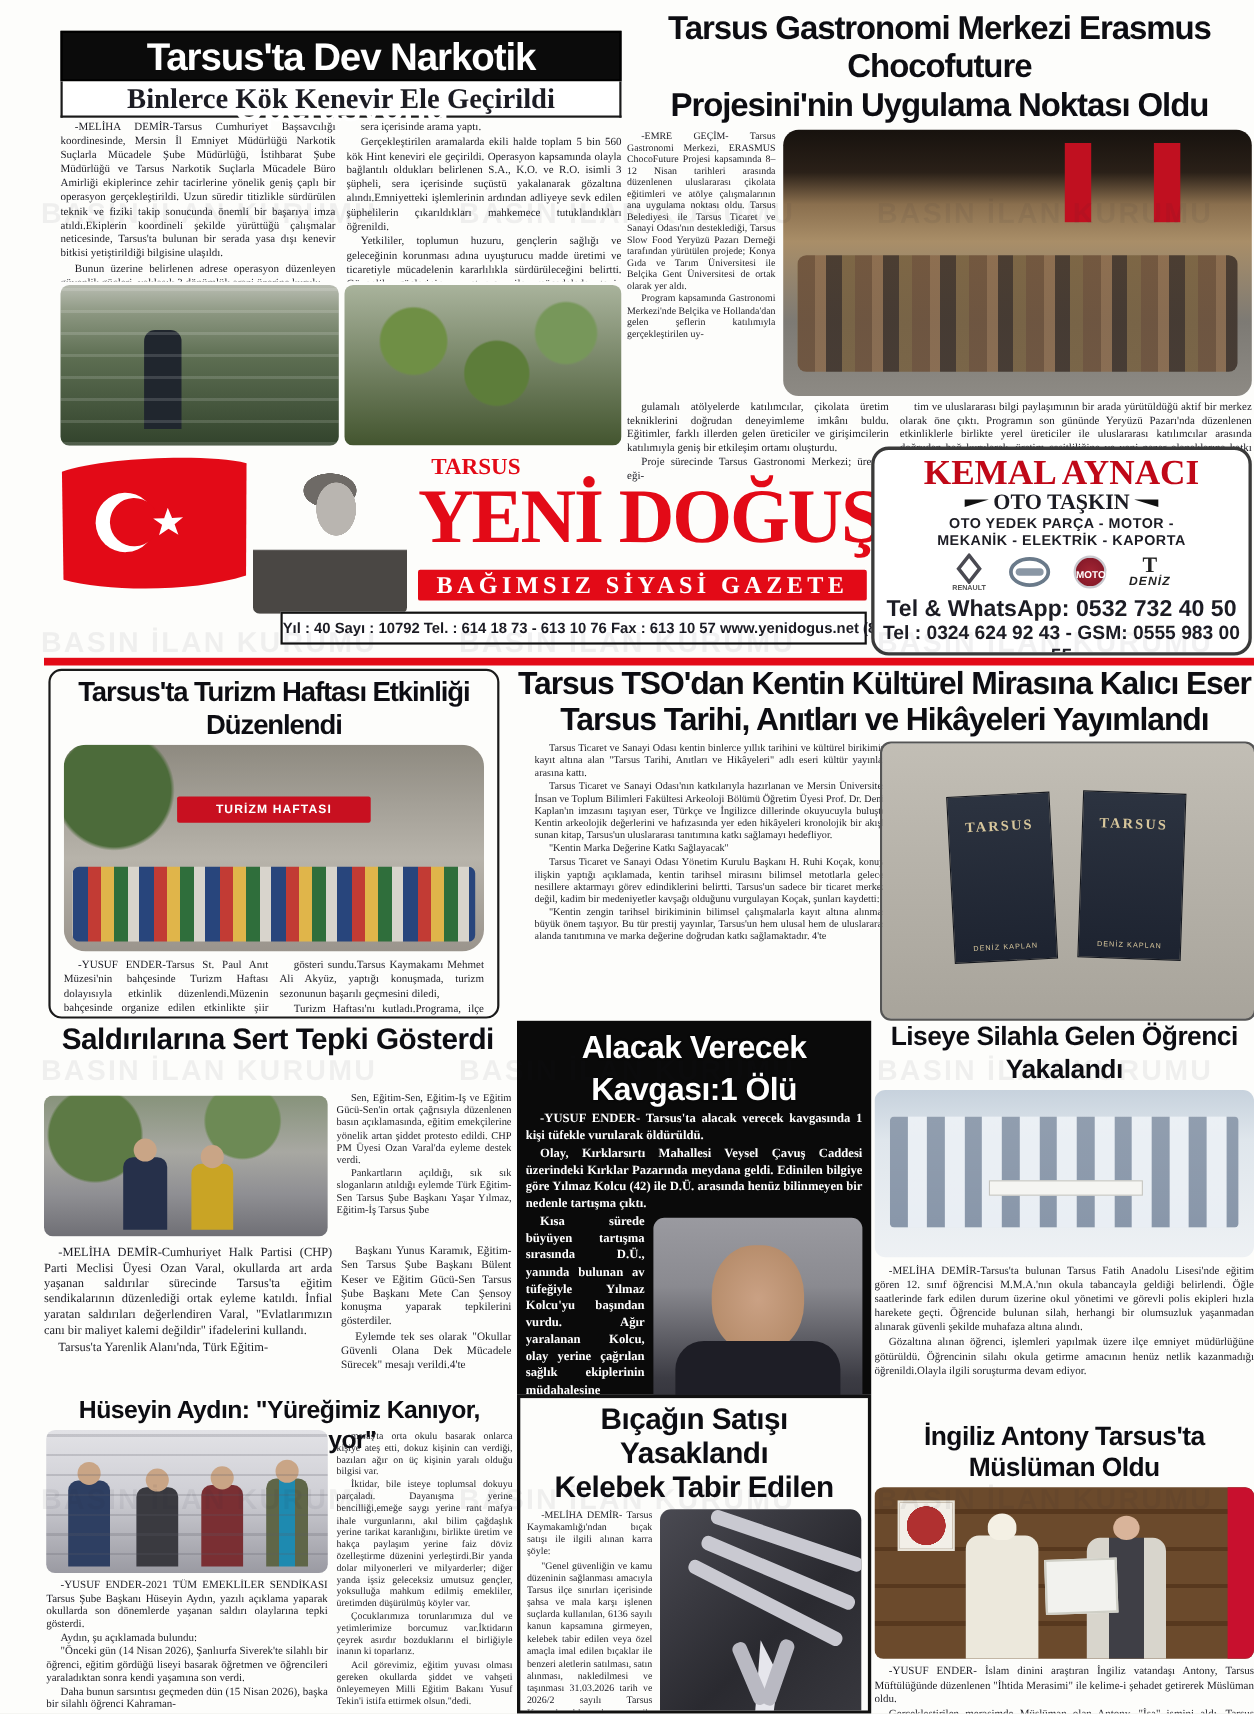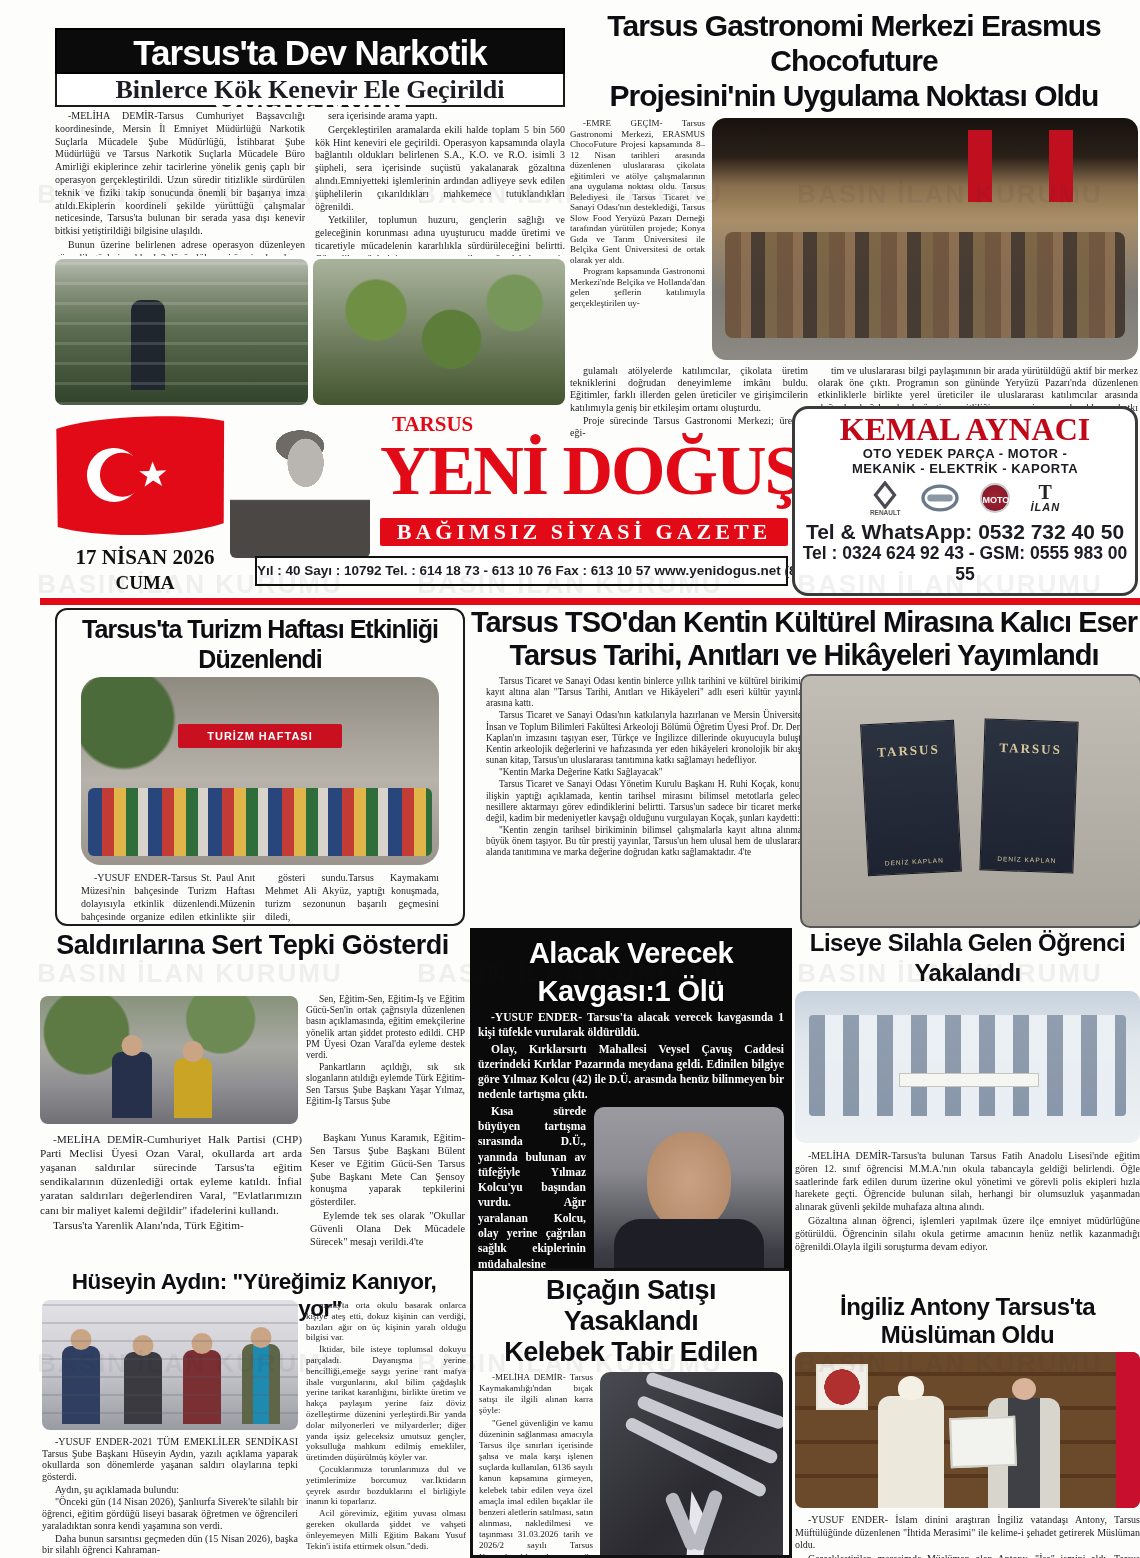--- a/index.html
+++ b/index.html
@@ -81,22 +81,22 @@
   .logo-item{display:flex;flex-direction:column;align-items:center;font:bold 6.5px/7px "Liberation Sans",sans-serif;color:#555;}
   .fiat-badge{width:30px;height:30px;border-radius:50%;background:radial-gradient(#a32433,#7c1626);color:#fff;
       font:bold 9px/30px "Liberation Sans",sans-serif;text-align:center;border:2px solid #c9c9cf;box-sizing:border-box;}
   .tofas{display:flex;flex-direction:column;align-items:center;color:#222;}
   .tofas-t{font:bold 20px/18px "Liberation Serif",serif;}
   .tofas-label{font:italic bold 11px "Liberation Sans",sans-serif;letter-spacing:1px;}
   .ad-phone1{font:bold 21px/23px "Liberation Sans",sans-serif;}
   .ad-phone2{font:bold 17.5px/21px "Liberation Sans",sans-serif;}
   .red-rule{position:absolute;left:40px;top:598px;width:1100px;height:7px;background:#e30a17;}
   
-  #turizm{position:absolute;left:55px;top:608px;width:410px;height:318px;border:2px solid #1a1a1a;
-          border-radius:12px;padding:4px 24px;box-sizing:border-box;overflow:hidden;}
+  #turizm{position:absolute;left:44px;top:608px;width:410px;height:318px;border:2px solid #1a1a1a;
+          border-radius:12px;padding:4px 12px;box-sizing:border-box;overflow:hidden;}
   .t-hl{font-size:25px;line-height:30px;letter-spacing:-1px;}
   .t-photo{height:188px;border-radius:20px;margin-top:3px;position:relative;overflow:hidden;
         background:radial-gradient(circle at 12% 22%,#4c6b3a 0 14%,transparent 15%),
         linear-gradient(180deg,#8e8a80 0%,#a5a198 30%,#b7b3aa 55%,#9a948c 100%);}
   .t-banner{position:absolute;left:27%;top:25%;width:46%;height:24px;background:#c81020;color:#fff;
         font:bold 11px/24px "Liberation Sans",sans-serif;text-align:center;letter-spacing:1px;border-radius:2px;}
   .t-crowd{position:absolute;bottom:5%;left:2%;right:2%;height:36%;border-radius:6px;
         background:repeating-linear-gradient(90deg,#28457c 0 14px,#c23b34 14px 26px,#e0b54a 26px 38px,#2f6e3b 38px 50px,#d8d4cc 50px 60px);}
   .t-cols{display:flex;gap:10px;margin-top:6px;height:80px;overflow:hidden;font-size:10px;line-height:1.3;}
   .t-cols .col{flex:1;}
@@ -247,52 +247,49 @@
     </div>
   </section>
 
   <header id="masthead">
     <svg class="m-flag" viewBox="0 0 178 128" aria-hidden="true">
       <path d="M6,14 C44,2 138,2 174,12 L170,114 C120,128 42,124 4,112 Z" fill="#e30a17"></path>
       <circle cx="62" cy="62" r="27" fill="#fff"></circle>
       <circle cx="70" cy="62" r="22" fill="#e30a17"></circle>
       <polygon fill="#fff" points="101,50 104.6,59.4 114.6,59.2 106.7,65.3 109.8,74.8 101,69 92.2,74.8 95.3,65.3 87.4,59.2 97.4,59.4"></polygon>
     </svg>
-    <div class="m-date">
-      <div>17 NİSAN 2026</div>
-      <div class="m-day">CUMA</div>
-    </div>
     <div class="ataturk"></div>
     <div class="m-city">TARSUS</div>
     <div class="m-title">YENİ DOĞUŞ</div>
     <div class="m-slogan">BAĞIMSIZ SİYASİ GAZETE</div>
     <div class="m-info">Yıl : 40 Sayı : 10792  Tel. : 614 18 73 - 613 10 76 Fax : 613 10 57  www.yenidogus.net  (8 TL)</div>
   </header>
 
   <aside id="ad">
     <div class="ad-title">KEMAL AYNACI</div>
+    <div><span class="ad-sub">OTO TAŞKIN</span></div>
     <div class="ad-line">OTO YEDEK PARÇA - MOTOR -</div>
     <div class="ad-line">MEKANİK - ELEKTRİK - KAPORTA</div>
     <div class="ad-logos">
       <div class="logo-item">
         <svg width="26" height="28" viewBox="0 0 40 44" aria-hidden="true">
             <polygon points="20,3 35,22 20,41 5,22" fill="none" stroke="#4a4a52" stroke-width="5"></polygon>
           </svg>
         <span>RENAULT</span>
       </div>
       <div class="logo-item">
         <svg width="40" height="34" viewBox="0 0 46 40" aria-hidden="true">
             <ellipse cx="23" cy="20" rx="20" ry="14" fill="none" stroke="#6a7a8a" stroke-width="4"></ellipse>
             <rect x="8" y="16" width="30" height="8" rx="4" fill="#8a97a5"></rect>
           </svg>
       </div>
       <div class="fiat-badge">MOTOR</div>
       <div class="tofas">
         <span class="tofas-t">T</span>
-        <span class="tofas-label">İLAN</span>
+        <span class="tofas-label">DENİZ</span>
       </div>
     </div>
     <div class="ad-phone1">Tel &amp; WhatsApp: 0532 732 40 50</div>
     <div class="ad-phone2">Tel : 0324 624 92 43 - GSM: 0555 983 00 55</div>
 
   </aside>
 
   <div class="red-rule"></div>
 
   <section id="turizm">

